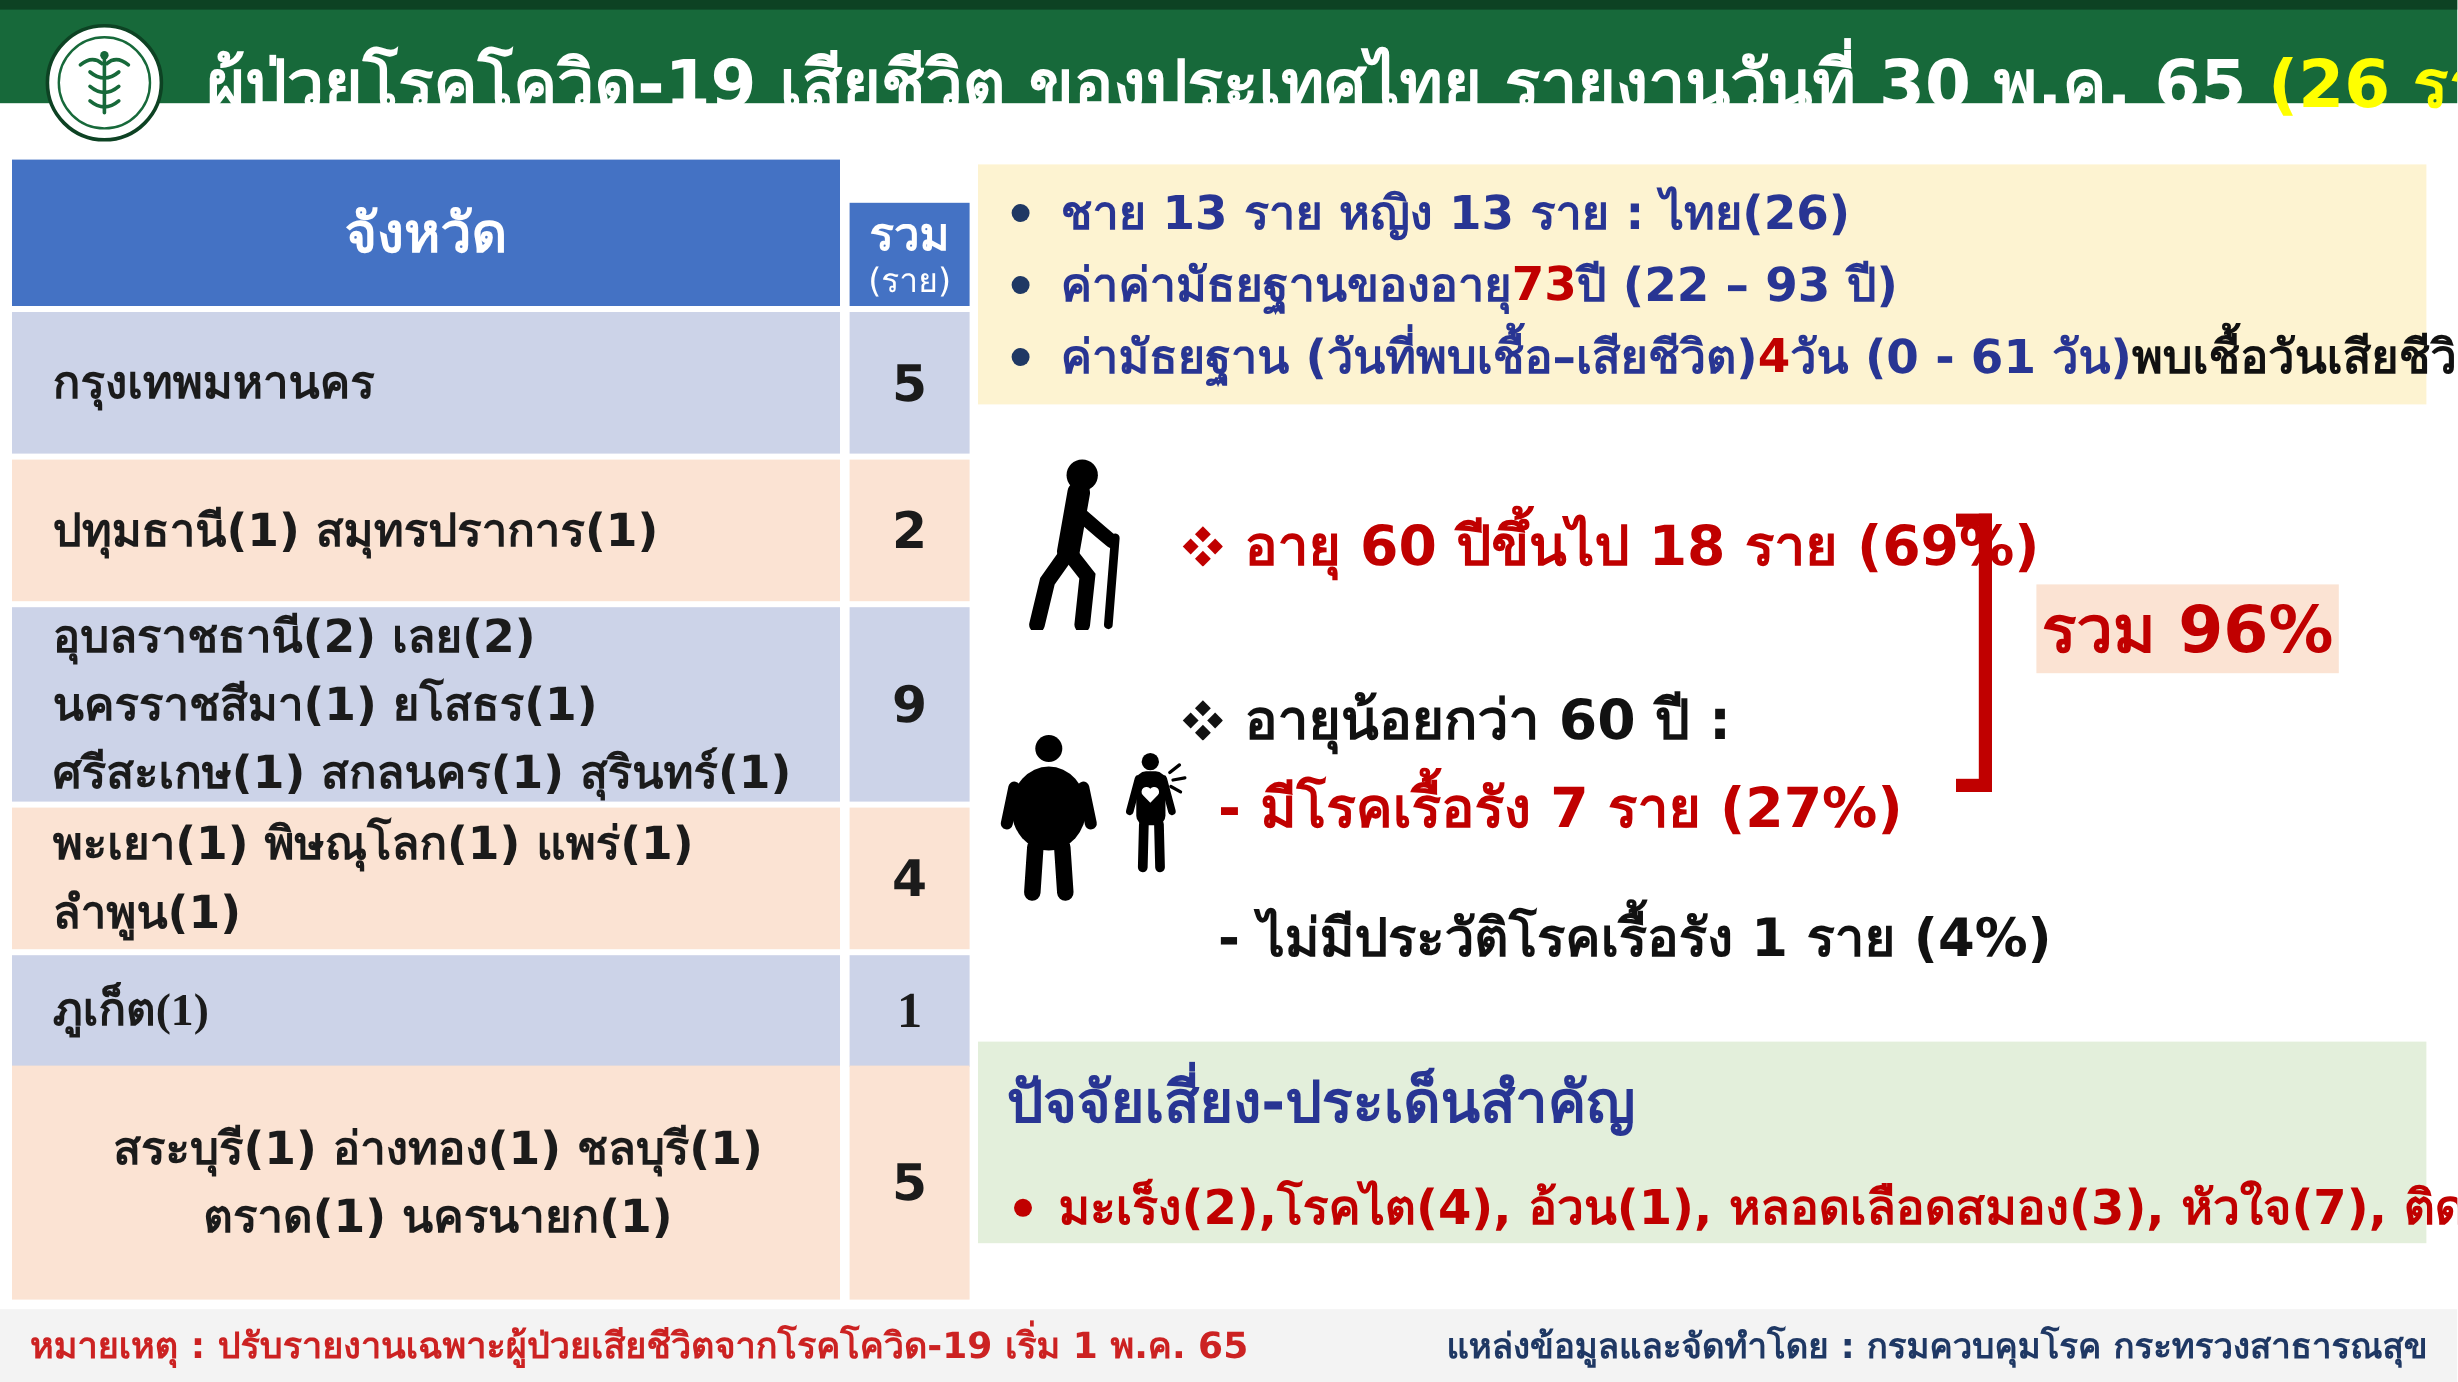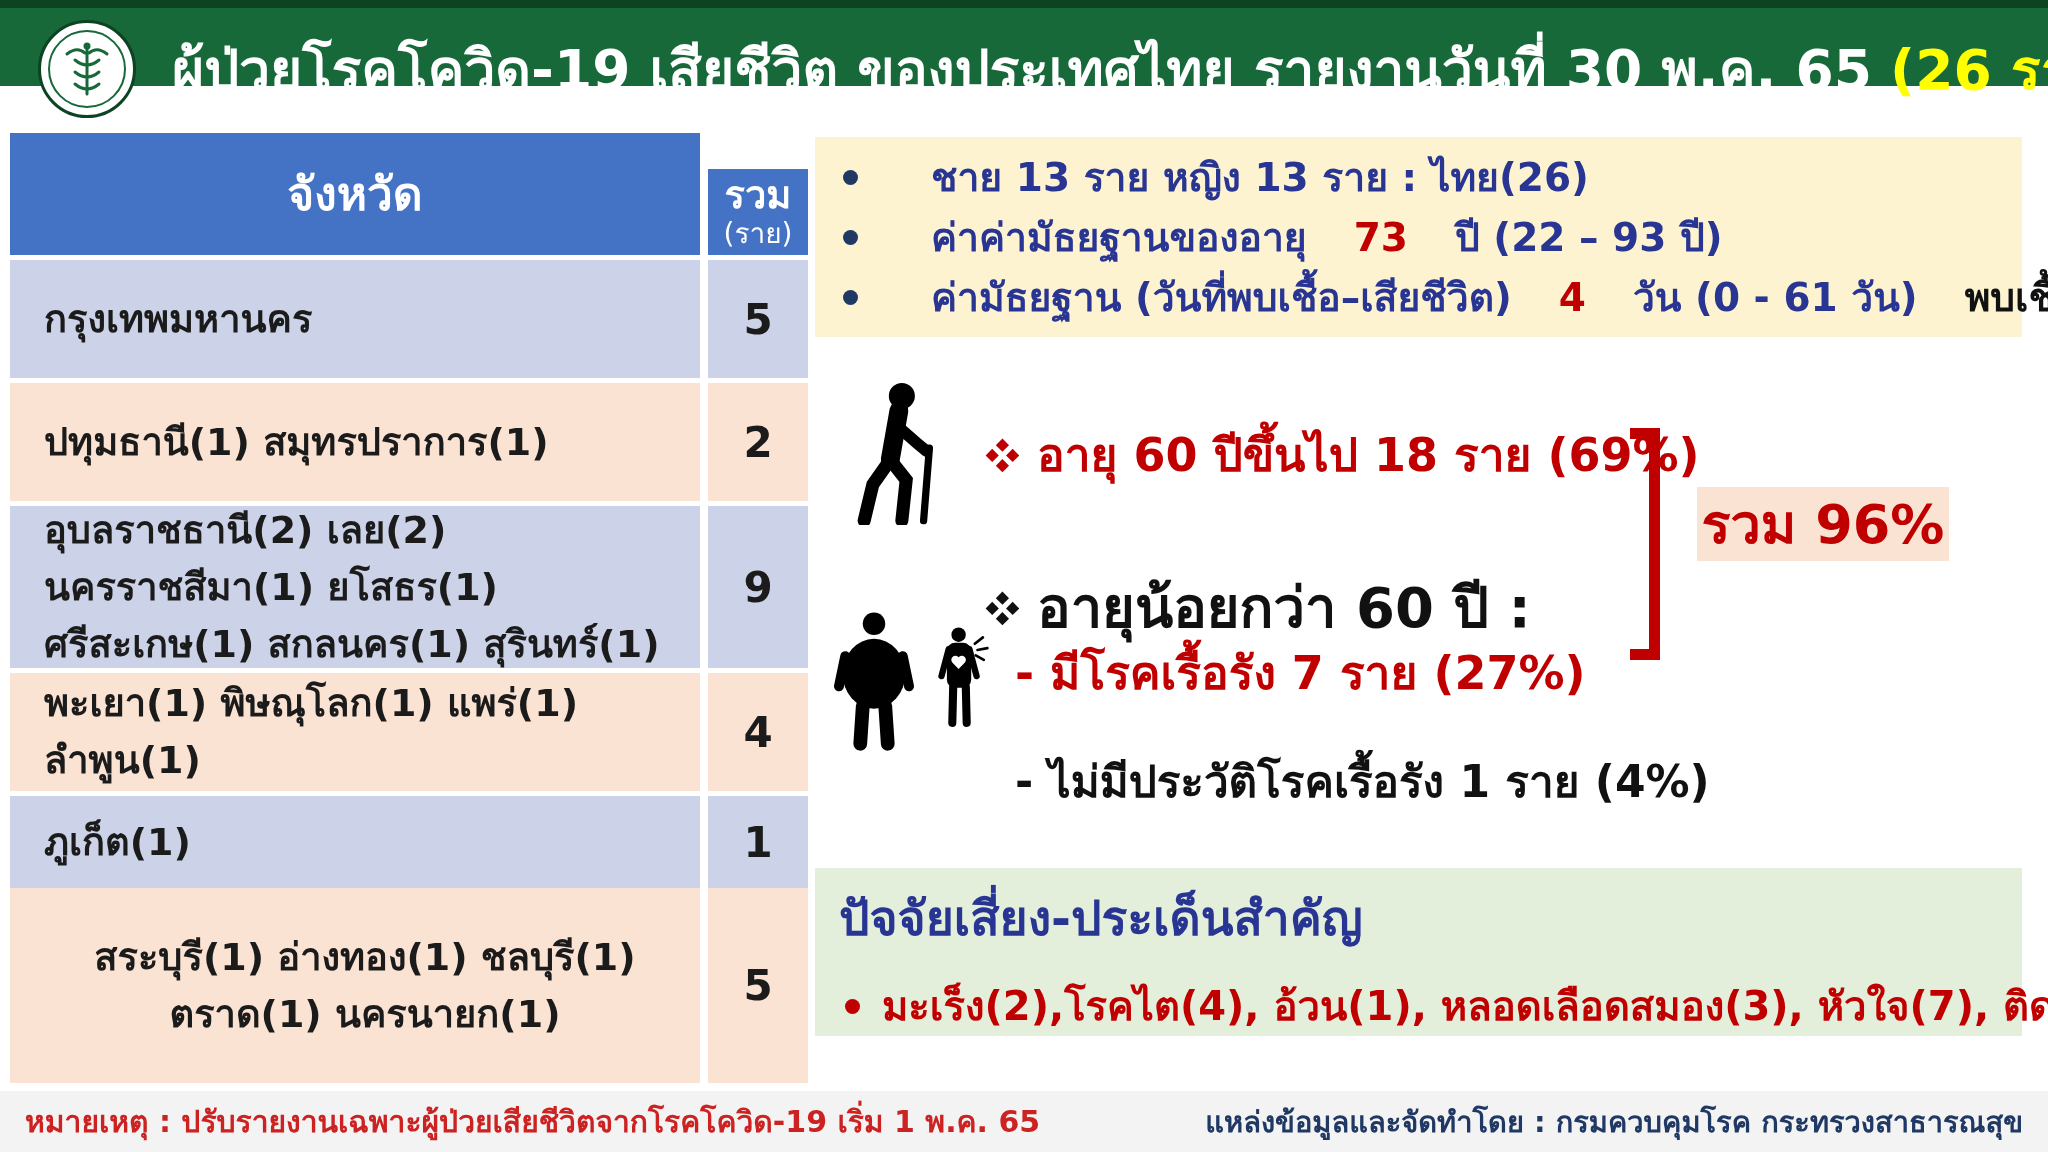--- a/index.html
+++ b/index.html
@@ -28,29 +28,29 @@
   .thead .t1{font-size:38px;font-weight:bold;}
   .thead .t2{font-size:28px;font-weight:normal;}
   .bg-blue{background:#4472c4;}
   .bg-a{background:#ccd3e8;}
   .bg-b{background:#fbe3d3;}
 
   
   .cream{position:absolute;left:815px;top:137px;width:1207px;height:200px;background:#fdf3d1;
          box-sizing:border-box;padding:10px 18px;}
   .c-line{display:flex;align-items:center;height:60px;font-size:39px;font-weight:bold;
-          color:#283593;white-space:nowrap;gap:47px;}
+          color:#283593;white-space:nowrap;}
   .dot{width:15px;height:15px;border-radius:50%;background:#1f3864;margin:0 26px 0 10px;flex:none;}
   .red{color:#c00000;}
   .blk{color:#111111;}
 
   .age-line{position:absolute;display:flex;align-items:center;white-space:nowrap;font-weight:bold;}
   .marker{margin-right:18px;flex:none;display:flex;}
   .over60{left:985px;top:418px;font-size:46px;color:#c00000;}
-  .under60{left:985px;top:563px;font-size:56px;color:#111;justify-content:flex-end;}
+  .under60{left:985px;top:563px;font-size:46px;color:#111;justify-content:flex-end;}
   .chronic{left:1015px;top:636px;font-size:46px;color:#c00000;}
   .nohist{left:1015px;top:746px;font-size:44px;color:#111;}
 
   .bracket{position:absolute;left:1630px;top:428px;width:30px;height:232px;box-sizing:border-box;
            border-top:11px solid #c00000;border-right:11px solid #c00000;border-bottom:11px solid #c00000;}
   .badge{position:absolute;left:1697px;top:487px;width:252px;height:74px;background:#fbe3d3;
          display:flex;align-items:center;justify-content:center;font-size:54px;font-weight:bold;color:#c00000;}
 
   .icon-abs{position:absolute;}
 
@@ -112,21 +112,21 @@
     <div class="cell-total bg-b">2</div>
   </div>
   <div class="trow" style="top:506px;height:162px;">
     <div class="cell-prov bg-a">อุบลราชธานี(2) เลย(2) นครราชสีมา(1) ยโสธร(1) ศรีสะเกษ(1) สกลนคร(1) สุรินทร์(1)</div>
     <div class="cell-total bg-a">9</div>
   </div>
   <div class="trow" style="top:673px;height:118px;">
     <div class="cell-prov bg-b">พะเยา(1) พิษณุโลก(1) แพร่(1) ลำพูน(1)</div>
     <div class="cell-total bg-b">4</div>
   </div>
-  <div class="trow" style="top:796px;height:93px;">
+  <div class="trow" style="top:796px;height:93px;font-family:Liberation Serif, serif;">
     <div class="cell-prov bg-a">ภูเก็ต(1)</div>
     <div class="cell-total bg-a">1</div>
   </div>
   <div class="trow" style="top:888px;height:195px;text-align:center;">
     <div class="cell-prov bg-b">สระบุรี(1) อ่างทอง(1) ชลบุรี(1) ตราด(1) นครนายก(1)</div>
     <div class="cell-total bg-b">5</div>
   </div>
 
   <div class="cream">
     <div class="c-line">

